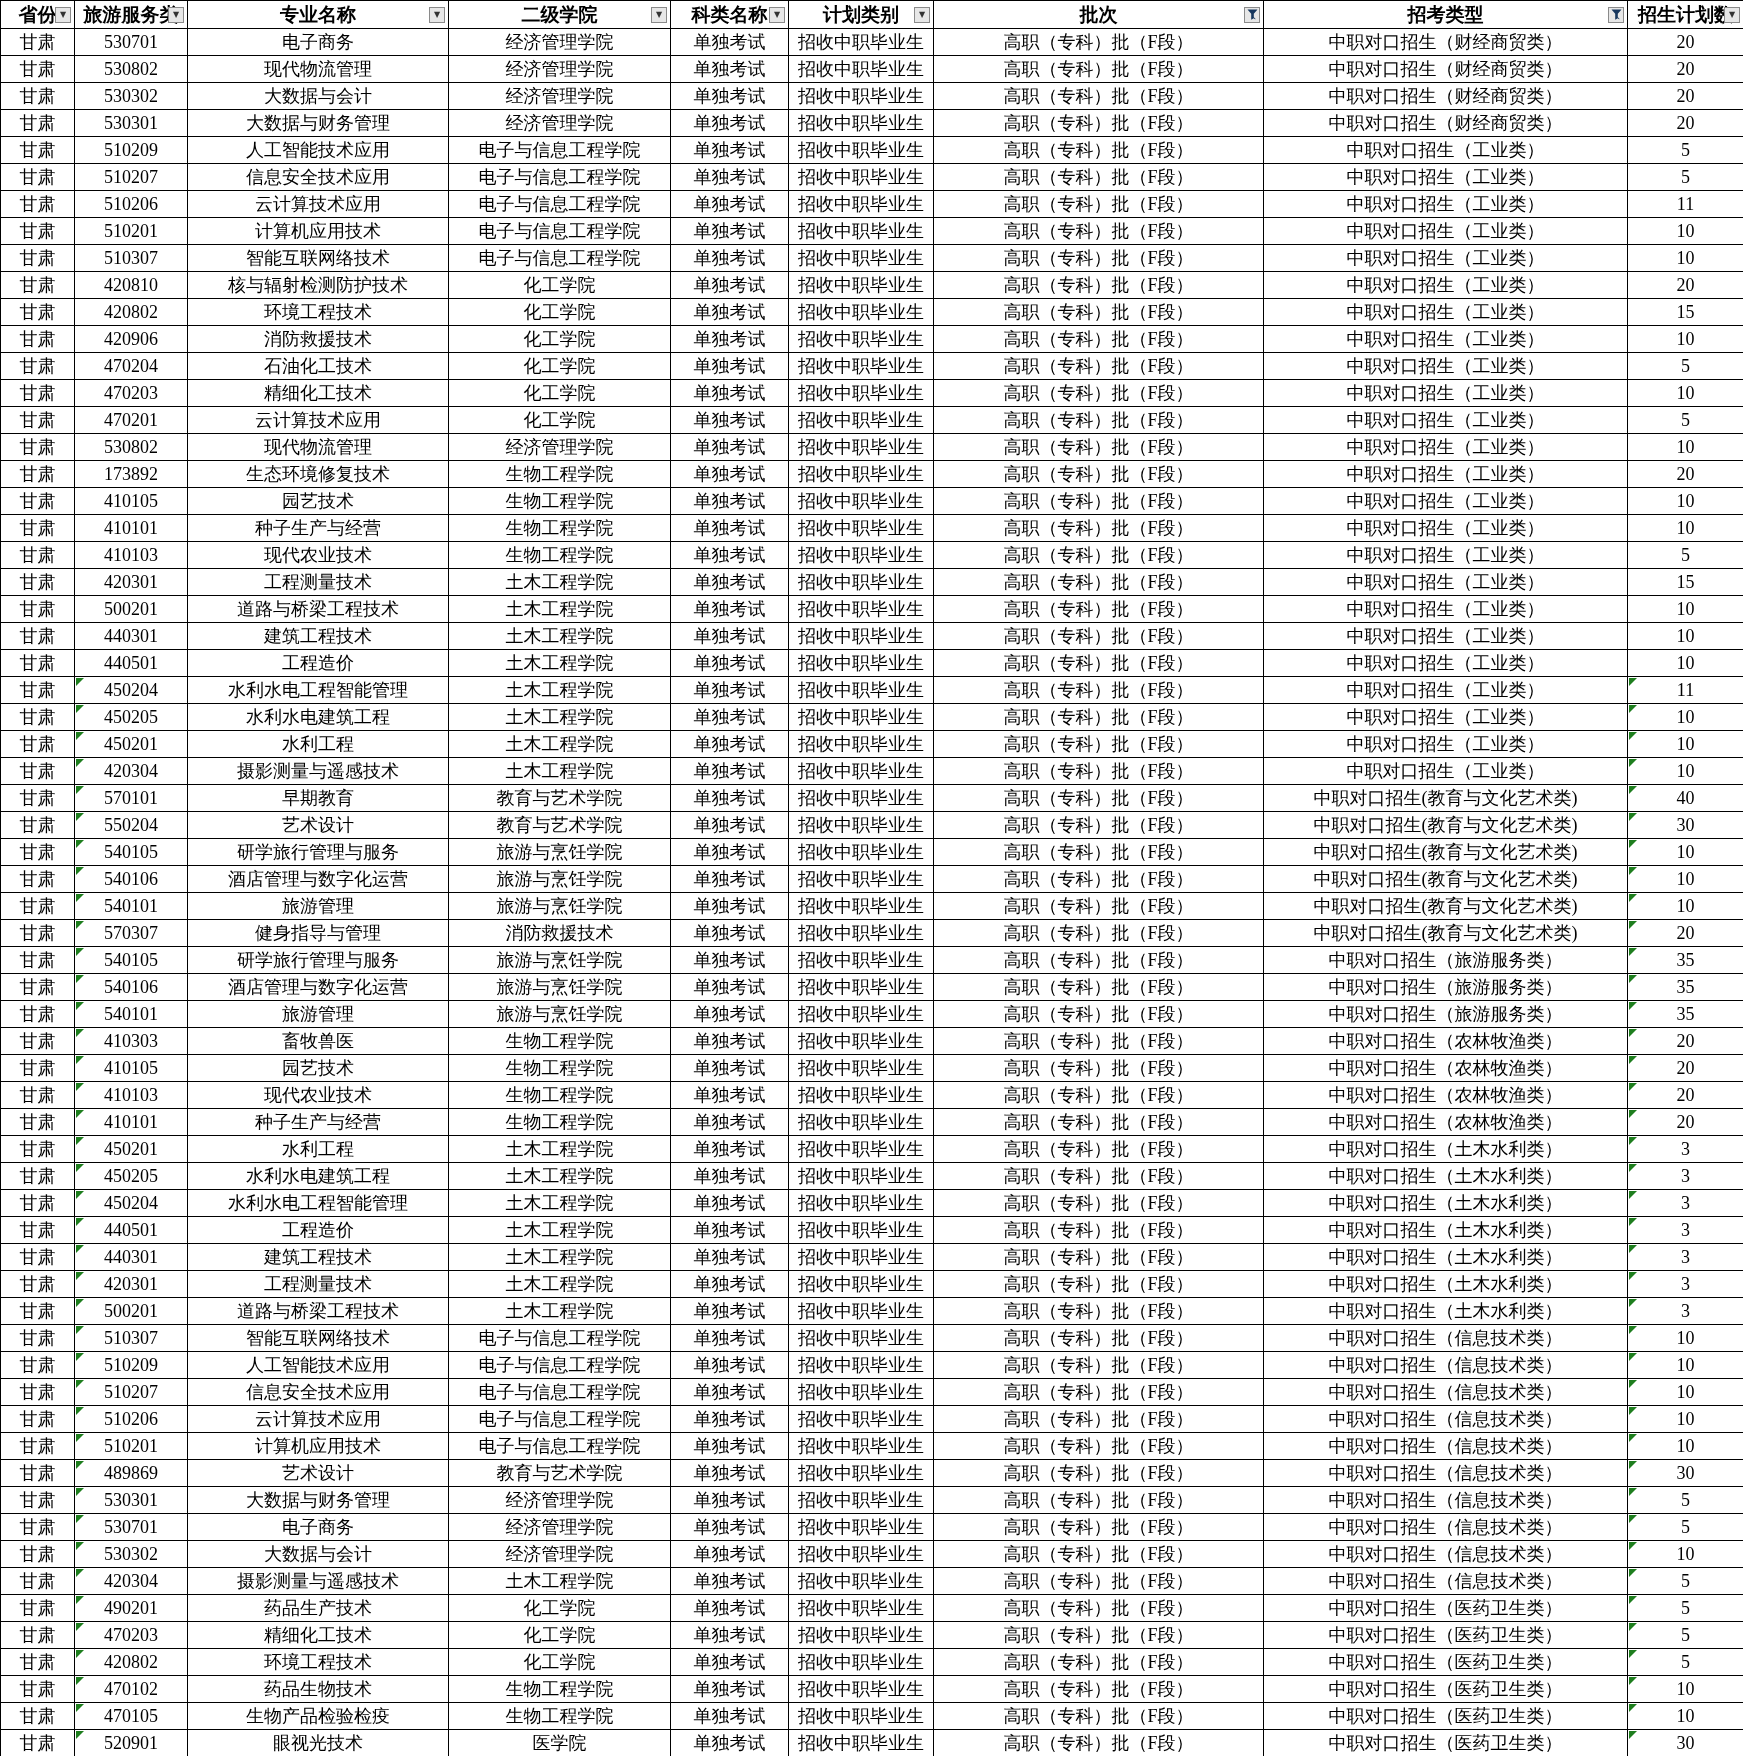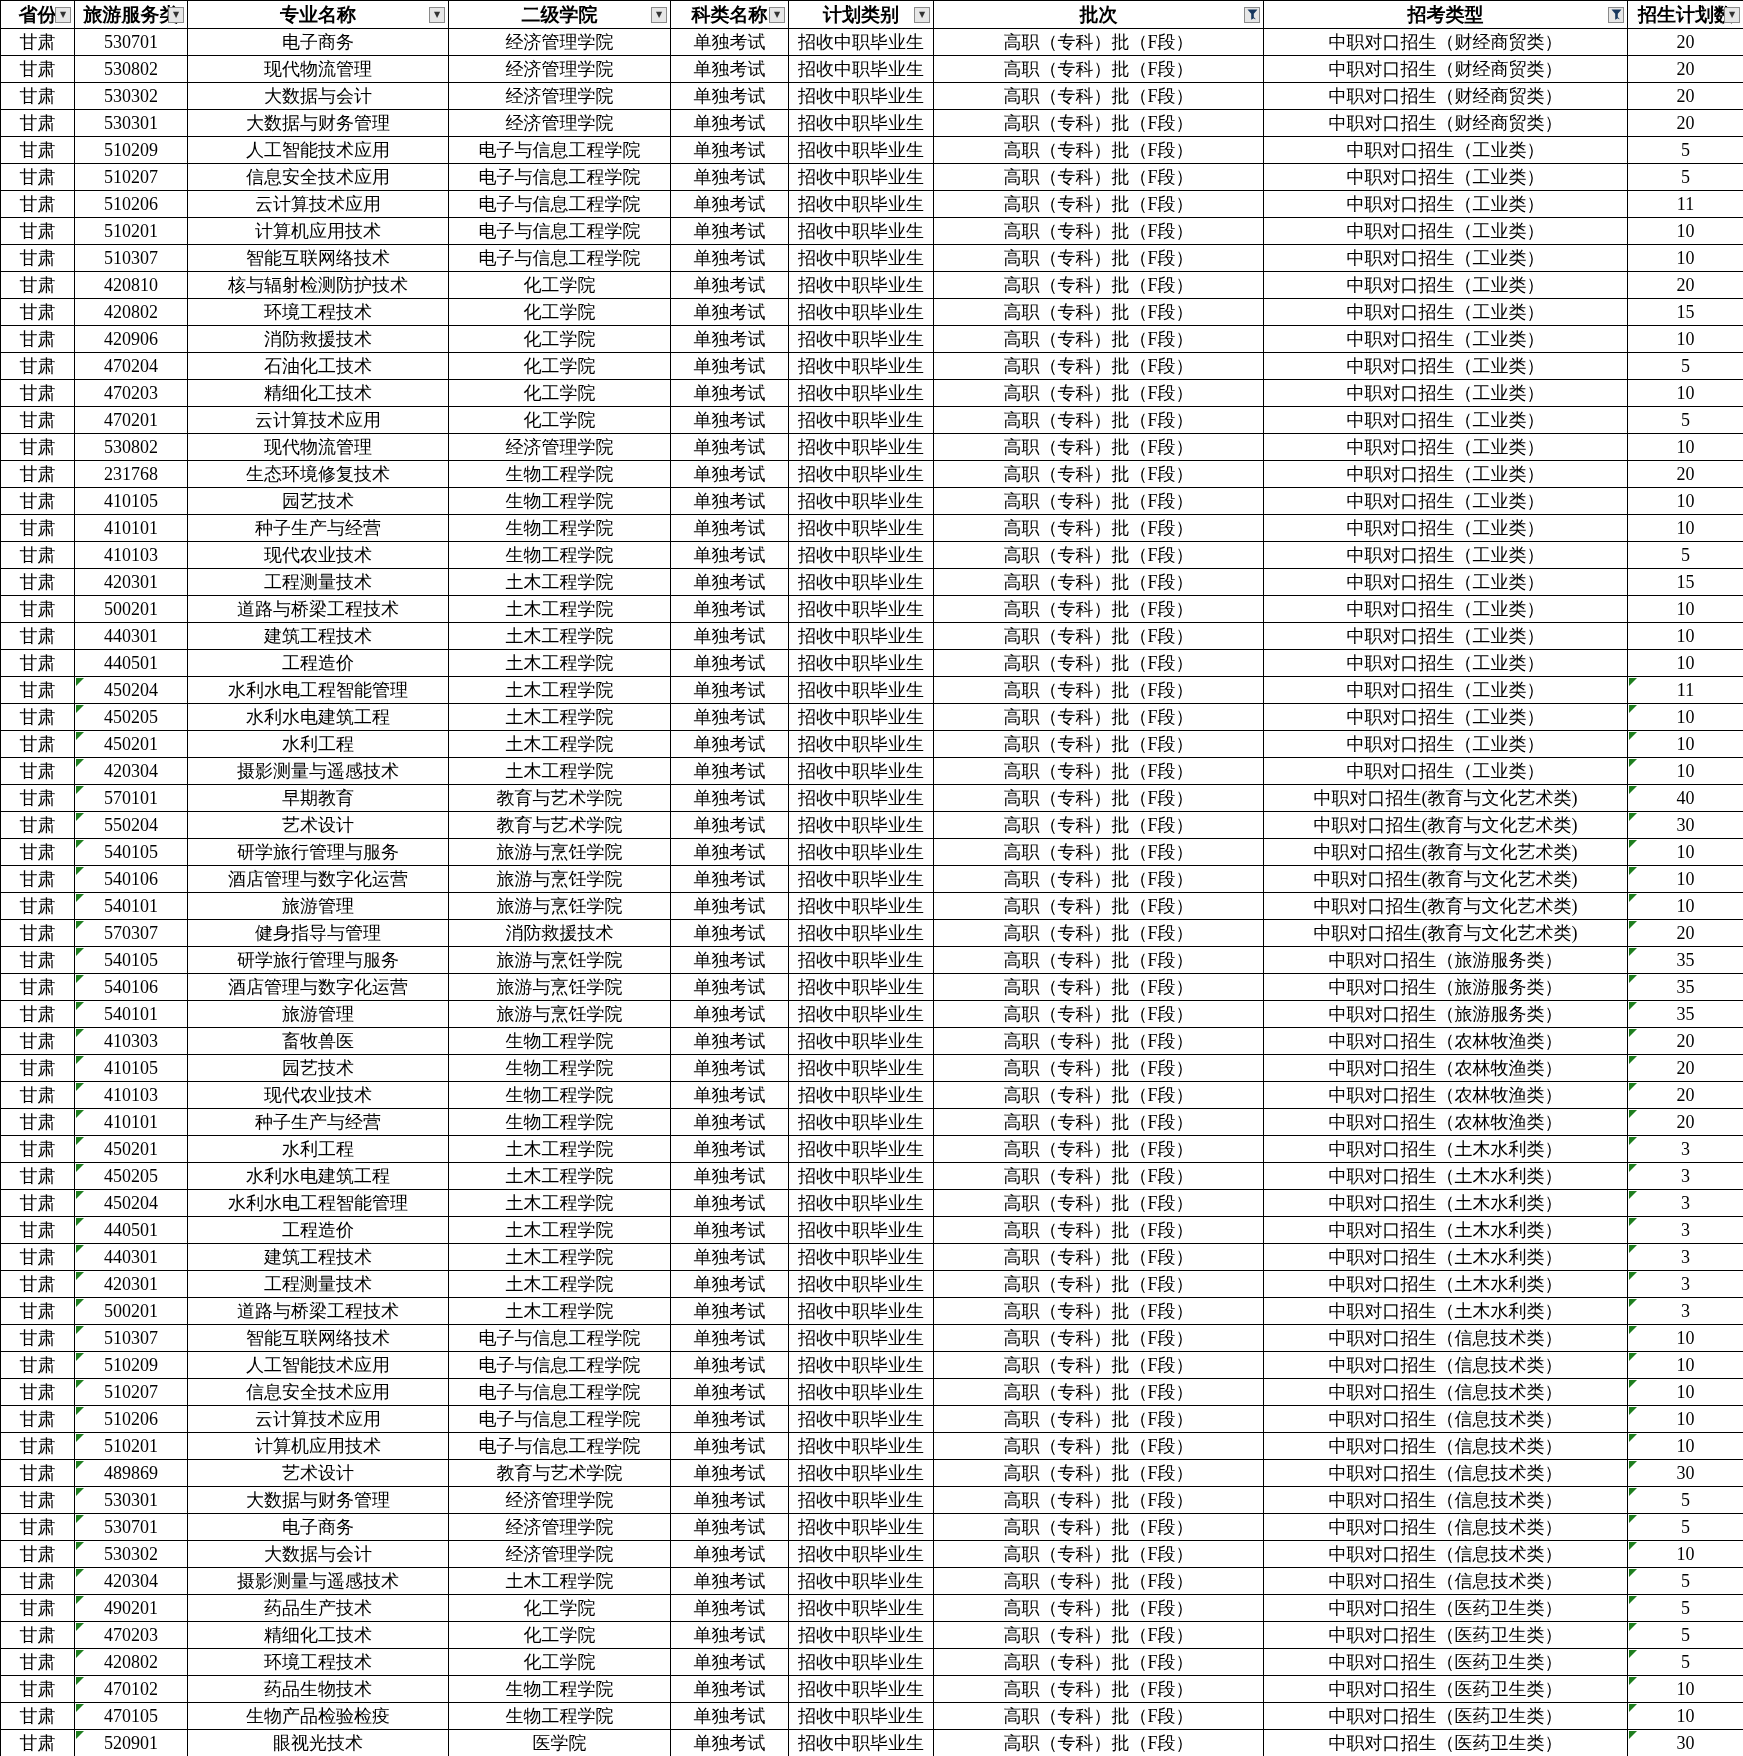--- a/index.html
+++ b/index.html
@@ -268,21 +268,21 @@
         <td data-name="major-cell"><span data-name="major-value">现代物流管理</span></td>
         <td data-name="college-cell"><span data-name="college-value">经济管理学院</span></td>
         <td data-name="exam-cell"><span data-name="exam-value">单独考试</span></td>
         <td data-name="plan-cell"><span data-name="plan-value">招收中职毕业生</span></td>
         <td data-name="batch-cell"><span data-name="batch-value">高职（专科）批（F段）</span></td>
         <td data-name="type-cell"><span data-name="type-value">中职对口招生（工业类）</span></td>
         <td data-name="count-cell"><span data-name="count-value">10</span></td>
       </tr>
       <tr data-name="table-row">
         <td data-name="province-cell"><span data-name="province-value">甘肃</span></td>
-        <td data-name="code-cell"><span data-name="code-value">231768</span></td>
+        <td data-name="code-cell"><span data-name="code-value">173892</span></td>
         <td data-name="major-cell"><span data-name="major-value">生态环境修复技术</span></td>
         <td data-name="college-cell"><span data-name="college-value">生物工程学院</span></td>
         <td data-name="exam-cell"><span data-name="exam-value">单独考试</span></td>
         <td data-name="plan-cell"><span data-name="plan-value">招收中职毕业生</span></td>
         <td data-name="batch-cell"><span data-name="batch-value">高职（专科）批（F段）</span></td>
         <td data-name="type-cell"><span data-name="type-value">中职对口招生（工业类）</span></td>
         <td data-name="count-cell"><span data-name="count-value">20</span></td>
       </tr>
       <tr data-name="table-row">
         <td data-name="province-cell"><span data-name="province-value">甘肃</span></td>

